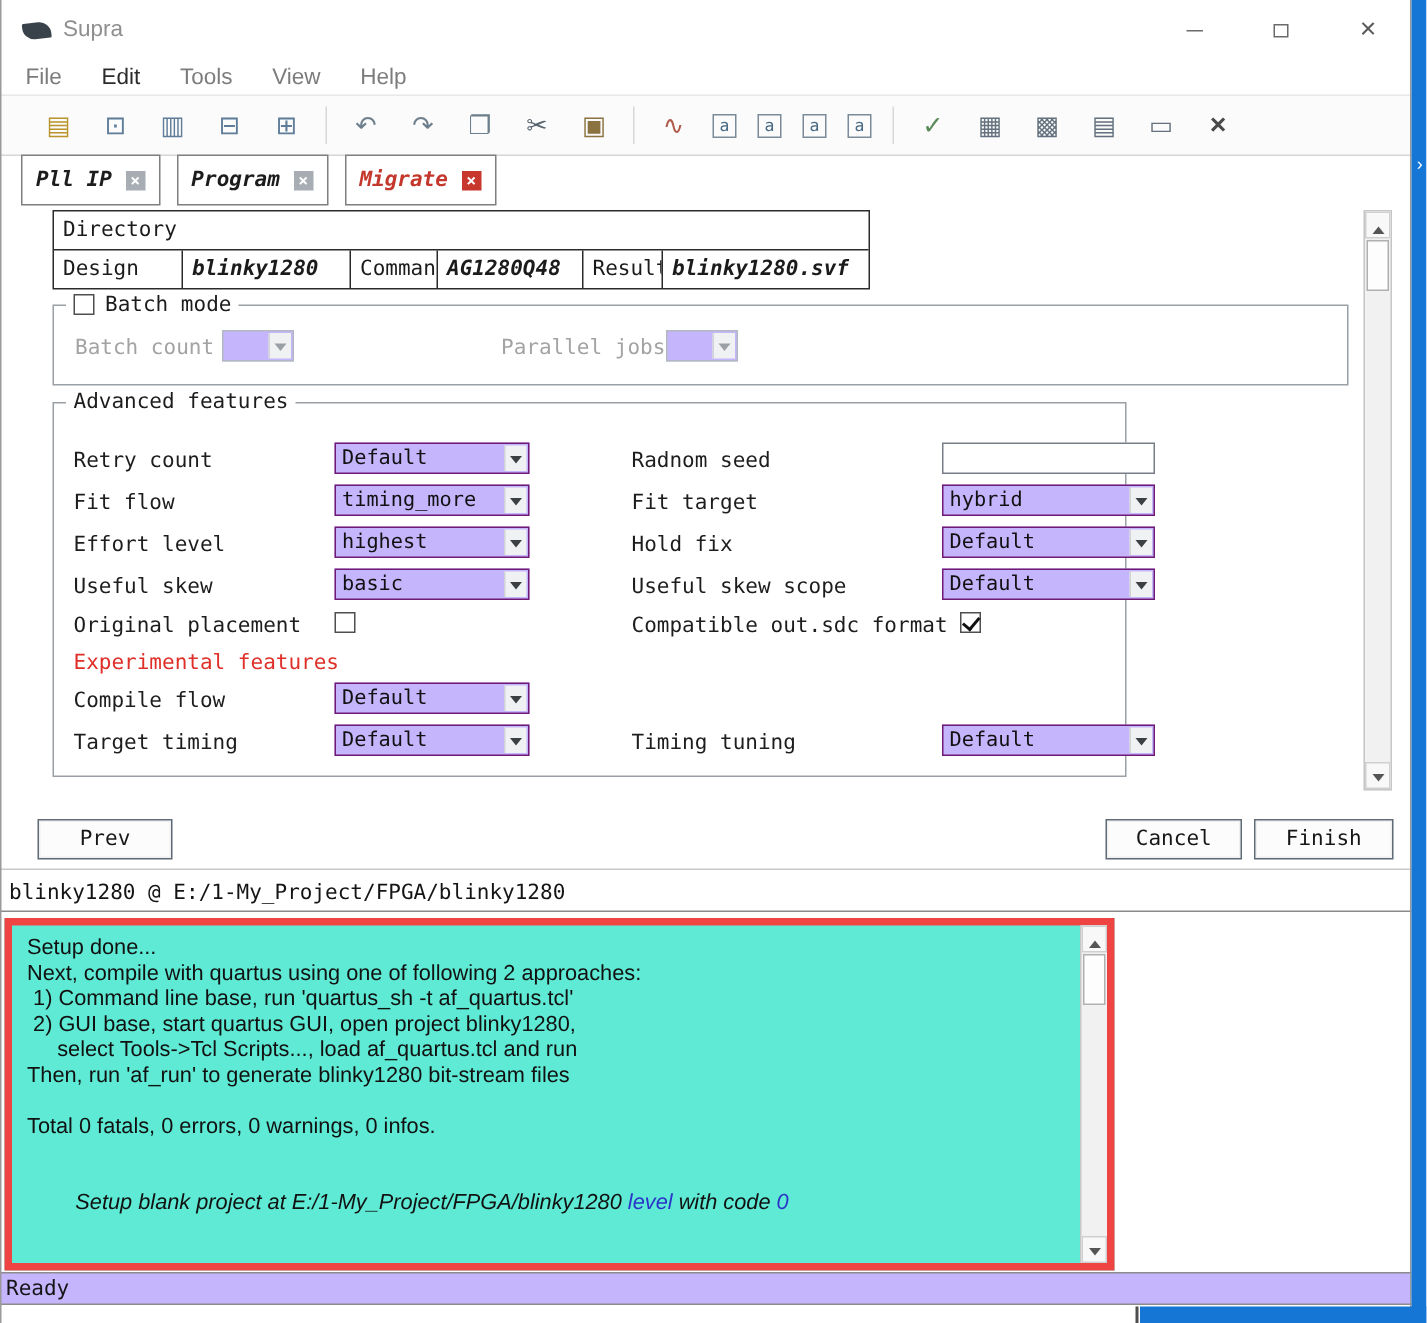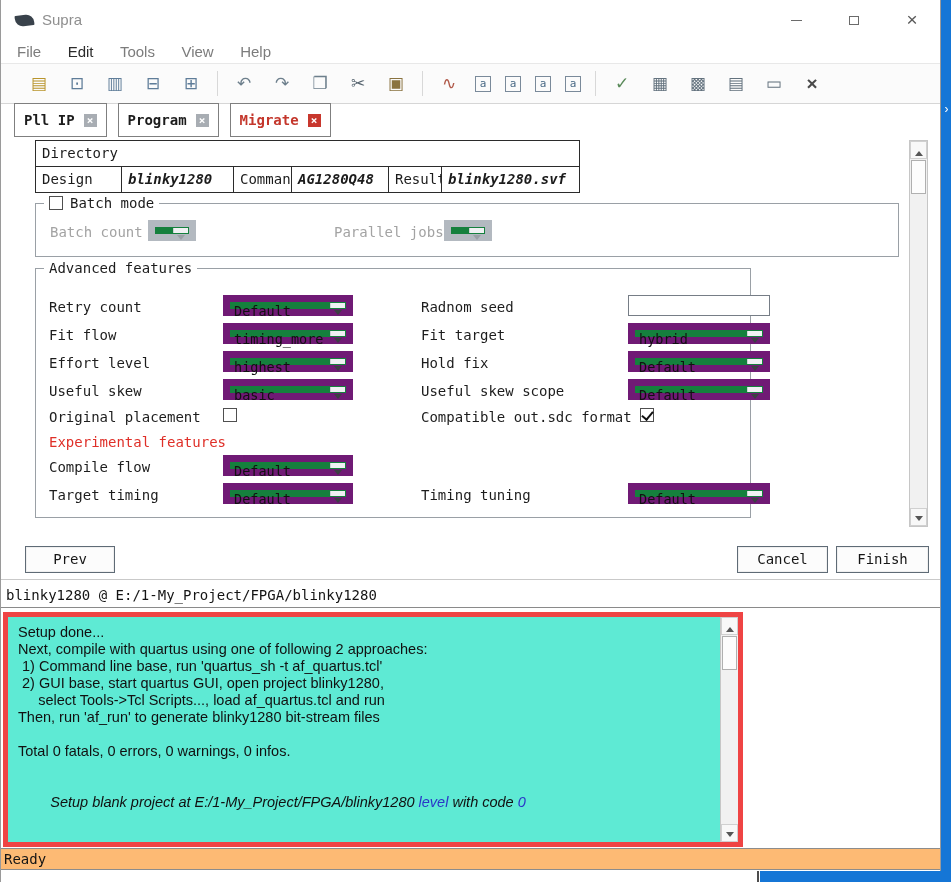--- a/index.html
+++ b/index.html
@@ -32,21 +32,21 @@
 
   
   #toolbar { left:0; top:63px; width:941px; height:41px; background:#fbfbfb; border-top:1px solid #e8e8e8; border-bottom:1px solid #d6d6d6; display:flex; align-items:center; padding-left:27px; gap:14px; }
   .tb-icon { width:24px; text-align:center; font-size:17px; line-height:26px; }
   .tb-box { width:16px; height:16px; border:1px solid #7a8a9a; font-family:"DejaVu Sans Mono",monospace; font-size:11px; line-height:14px; text-align:center; }
   .tb-big { font-size:19px; font-weight:bold; }
   .tb-sep { width:1px; height:25px; background:#d8d8d8; }
 
   
   #tabbar { left:0; top:104px; width:941px; height:33px; display:flex; align-items:flex-end; padding-left:14px; gap:11px; }
-  .tab { display:inline-flex; height:27px; border:1px solid #7f7f7f; background:#fff; align-items:center; padding:16px 9px; gap:9px; font-family:"DejaVu Sans Mono",monospace; font-size:14px; font-weight:bold; color:#1c1c1c; }
+  .tab { display:inline-flex; height:27px; border:1px solid #7f7f7f; background:#fff; align-items:center; padding:16px 9px; gap:9px; font-family:"DejaVu Sans Mono",monospace; font-size:14px; font-weight:bold; color:#1c1c1c;font-style:italic; }
   .tab.active { height:29px; color:#c4372c; }
   .tab-x { width:13px; height:13px; background:#a8adb3; text-align:center; }
   .tab-x::before { content:"\00D7"; color:#fff; font-size:11px; line-height:13px; display:block; }
   .tab-x.red { background:#c8372d; }
 
   
   #ptable { left:35px; top:140px; border:1px solid #2b2b2b; background:#fff; }
   .trow { display:flex; }
   .trow + .trow { border-top:1px solid #2b2b2b; }
   .tcell { padding:3px 6px; font-family:"DejaVu Sans Mono",monospace; font-size:14px; color:#1b1b1b; height:25px; line-height:19px; white-space:nowrap; overflow:hidden; }
@@ -55,21 +55,21 @@
   .tv-bi { font-weight:bold; font-style:italic; }
 
   
   .fieldset { position:absolute; border:1px solid #9aa0a6; background:#fff; }
   .legend { position:absolute; top:-10px; left:8px; background:#fff; padding:0 5px; display:flex; align-items:center; gap:7px; height:18px; font-family:"DejaVu Sans Mono",monospace; font-size:14px; color:#1c1c1c; }
   .flabel { position:absolute; font-family:"DejaVu Sans Mono",monospace; font-size:14px; color:#1d1d1d; line-height:20px; white-space:pre; }
   .flabel.disabled { color:#a3a3a3; }
   .flabel.red-label { color:#df2f28; }
 
   
-  .dd { position:absolute; height:21px; border:7px solid #701a75; background:#15803d; }
+  .dd { position:absolute; height:21px; border:1px solid #701a75; background:#c4b5fd; }
   .dd-val { display:block; font-family:"DejaVu Sans Mono",monospace; font-size:13.5px; line-height:19px; padding-left:4px; padding-right:17px; overflow:hidden; white-space:nowrap; color:#111; }
   .dd-btn { position:absolute; top:1px; right:1px; bottom:1px; width:15px; background:#f0f1f3; border-left:1px solid #cfd2d6; }
   .dd-btn::after { content:""; position:absolute; left:3px; top:7px; border:4px solid transparent; border-top:5px solid #3c4043; }
   .dd.disabled { border-color:#b3b9c0; }
   .dd.disabled .dd-btn::after { border-top-color:#9aa0a6; }
   .tinput { position:absolute; height:21px; border:1px solid #767d86; background:#fff; font-family:"DejaVu Sans Mono",monospace; font-size:13.5px; padding:0 4px; }
   .checkbox { width:14px; height:14px; border:1px solid #4f4f4f; background:#fff; position:relative; display:inline-block; }
   .checkbox.checked::after { content:""; position:absolute; left:3px; top:0px; width:5px; height:9px; border:solid #111; border-width:0 2px 2px 0; transform:rotate(40deg); }
 
   
@@ -88,21 +88,21 @@
   #divider { left:0; top:579px; width:941px; height:1px; background:#c9c9c9; }
   #chead { left:0; top:584px; width:941px; height:24px; border-bottom:1px solid #8a8a8a; font-family:"DejaVu Sans Mono",monospace; font-size:14px; line-height:22px; padding-left:6px; color:#141414; }
   #console { left:3px; top:612px; width:740px; height:235px; border:5px solid #ef4444; background:#5eead4; }
   #console-text { position:absolute; left:0; top:0; right:18px; bottom:0; padding:7px 6px 6px 10px; font-size:14.5px; line-height:17px; color:#111; overflow:hidden; }
   .console-line { white-space:pre; min-height:17px; }
   .final-line { font-style:italic; }
   .blue { color:#2a35c8; }
   #console-sb { position:absolute; top:0; right:0; bottom:0; width:18px; background:#f1f1f1; border-left:1px solid #c6c6c6; }
 
   
-  #statusbar { left:0; top:848px; width:941px; height:22px; border-top:1px solid #8c8c8c; border-bottom:1px solid #8c8c8c; font-family:"DejaVu Sans Mono",monospace; font-size:14px; line-height:20px; padding-left:4px; color:#141414; background:#fdba74; }
+  #statusbar { left:0; top:848px; width:941px; height:22px; border-top:1px solid #8c8c8c; border-bottom:1px solid #8c8c8c; font-family:"DejaVu Sans Mono",monospace; font-size:14px; line-height:20px; padding-left:4px; color:#141414; background:#c4b5fd; }
   #hscroll { left:0; top:871px; width:941px; height:11px; background:#fff; }
   #hscroll-thumb-edge { left:757px; top:871px; width:2px; height:11px; background:#4d4d4d; }
 </style>
 </head>
 <body>
 
 <div id="screen">
 
   <div id="titlebar" class="abs">
     <div id="logo" class="abs"></div>

